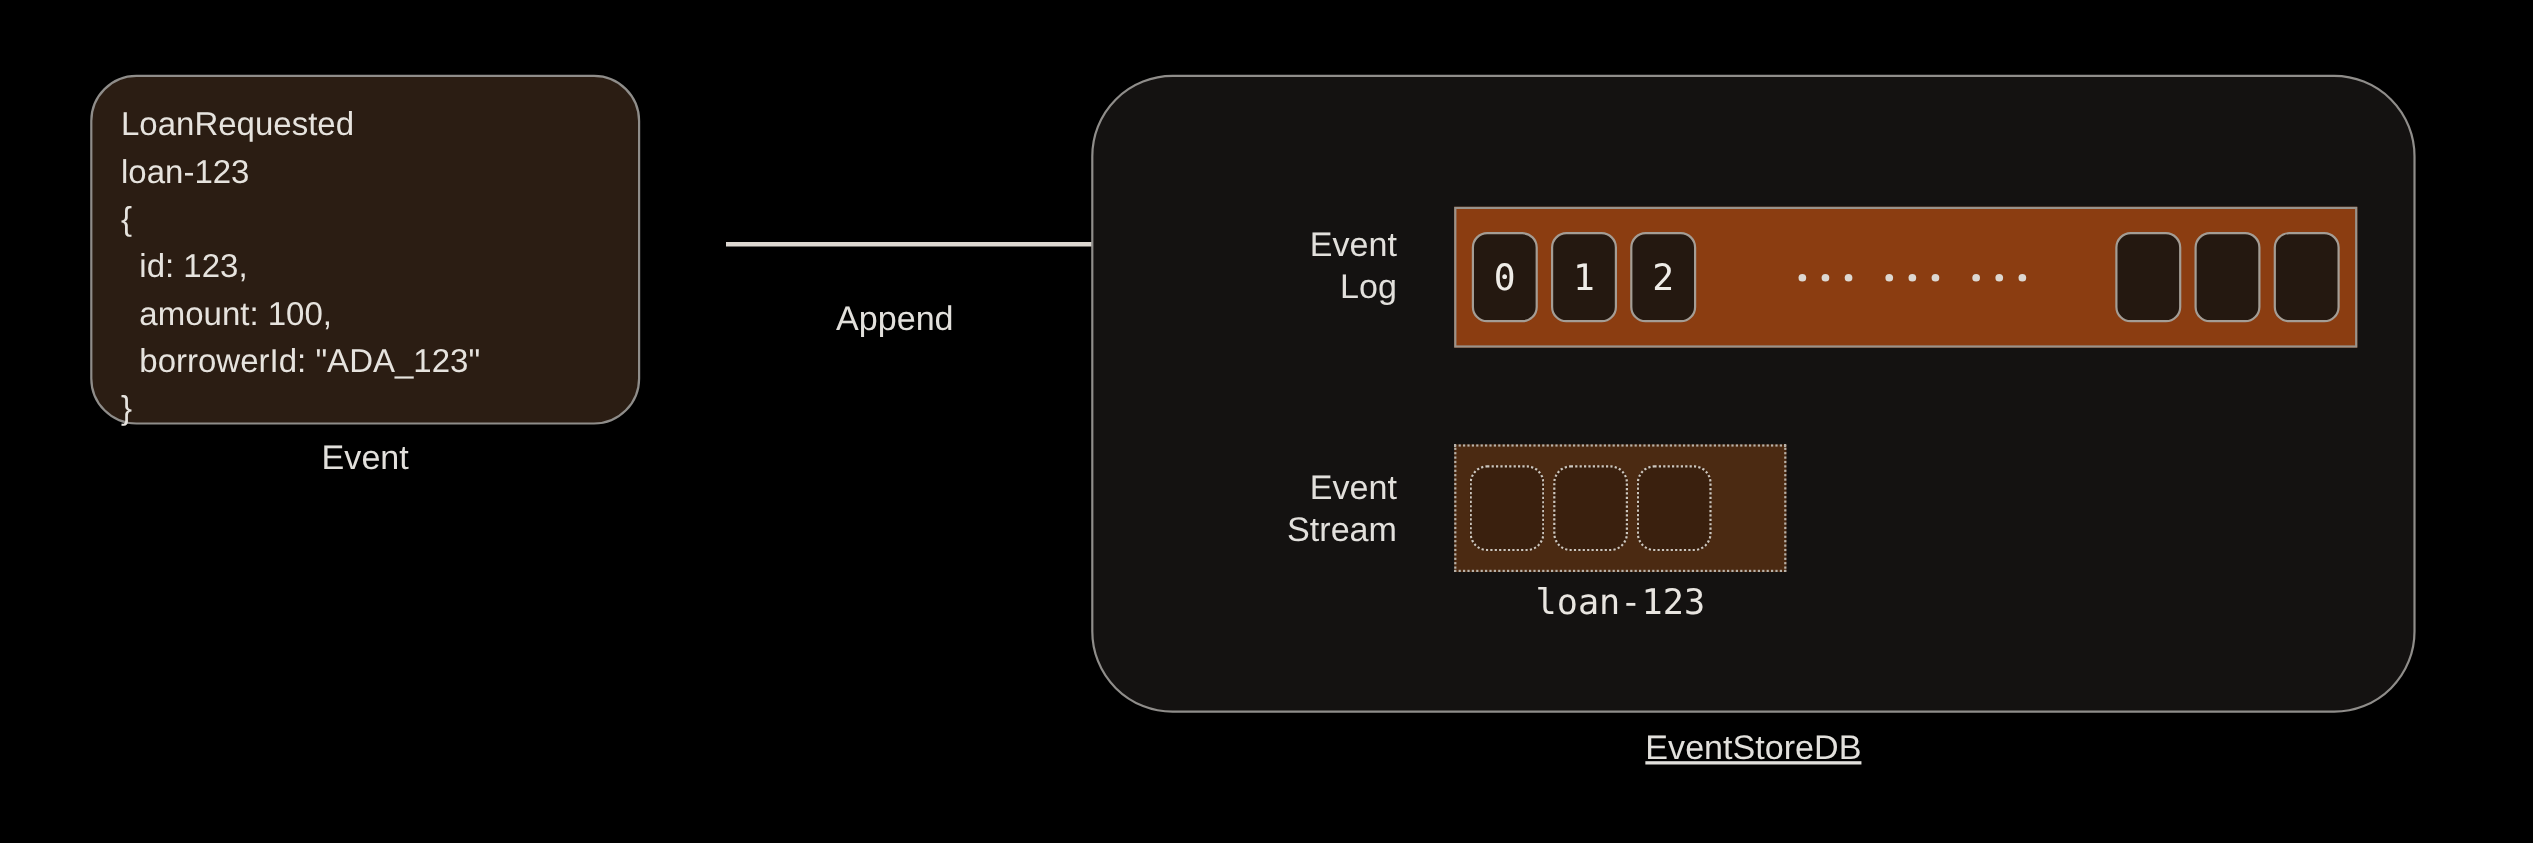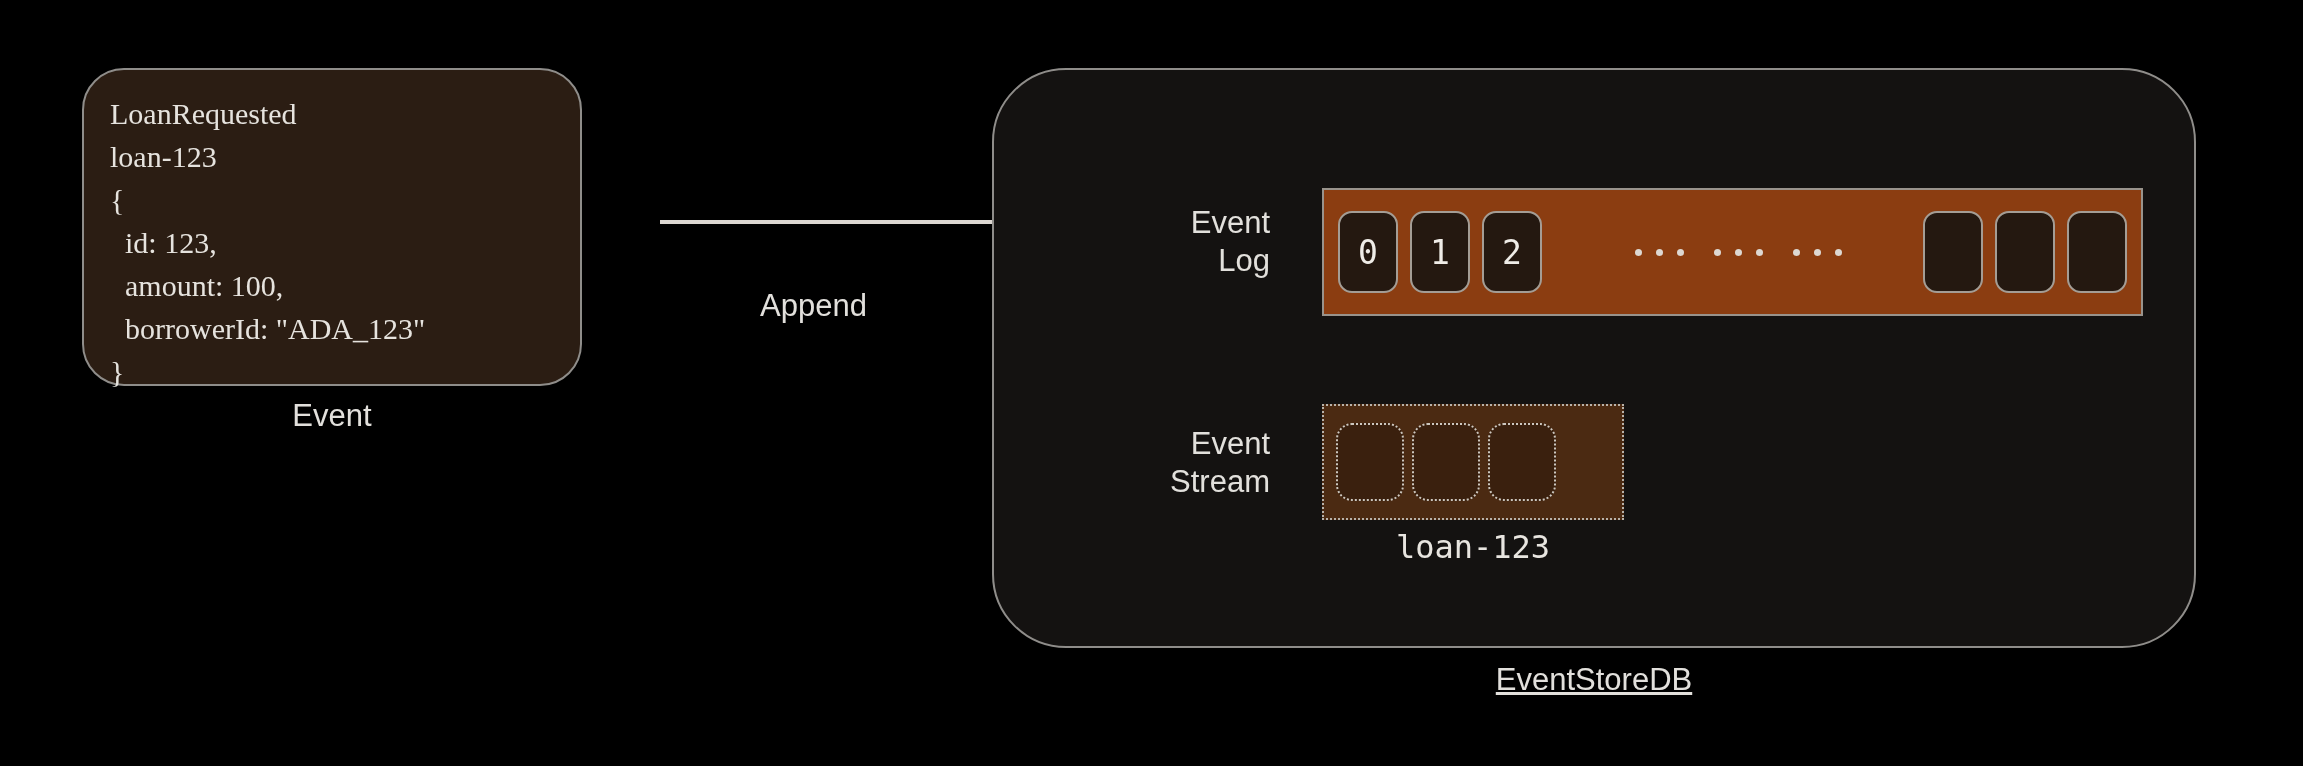--- a/index.html
+++ b/index.html
@@ -31,21 +31,21 @@
     background: #2b1d13;
     border: 2px solid #8f8d8a;
     border-radius: 42px;
     box-sizing: border-box;
   }
   .event-card-code {
     position: absolute;
     left: 26px;
     top: 22px;
     right: 10px;
-    font-family: Liberation Serif, serif;
+    font-family: Liberation Sans, sans-serif;
     font-size: 30px;
     line-height: 43px;
     color: #e6e3de;
     white-space: pre;
     letter-spacing: 0px;
   }
   .event-card-caption {
     position: absolute;
     left: 82px;
     top: 398px;
@@ -66,21 +66,20 @@
     overflow: visible;
   }
   .append-label {
     position: absolute;
     left: 760px;
     top: 272px;
     font-size: 31px;
     color: #e2e0dc;
     font-family: "Liberation Sans", sans-serif;
     white-space: nowrap;
-    margin-top: 16px;
   }
 
   
   .store-box {
     position: absolute;
     left: 992px;
     top: 68px;
     width: 1204px;
     height: 580px;
     background: #141211;

